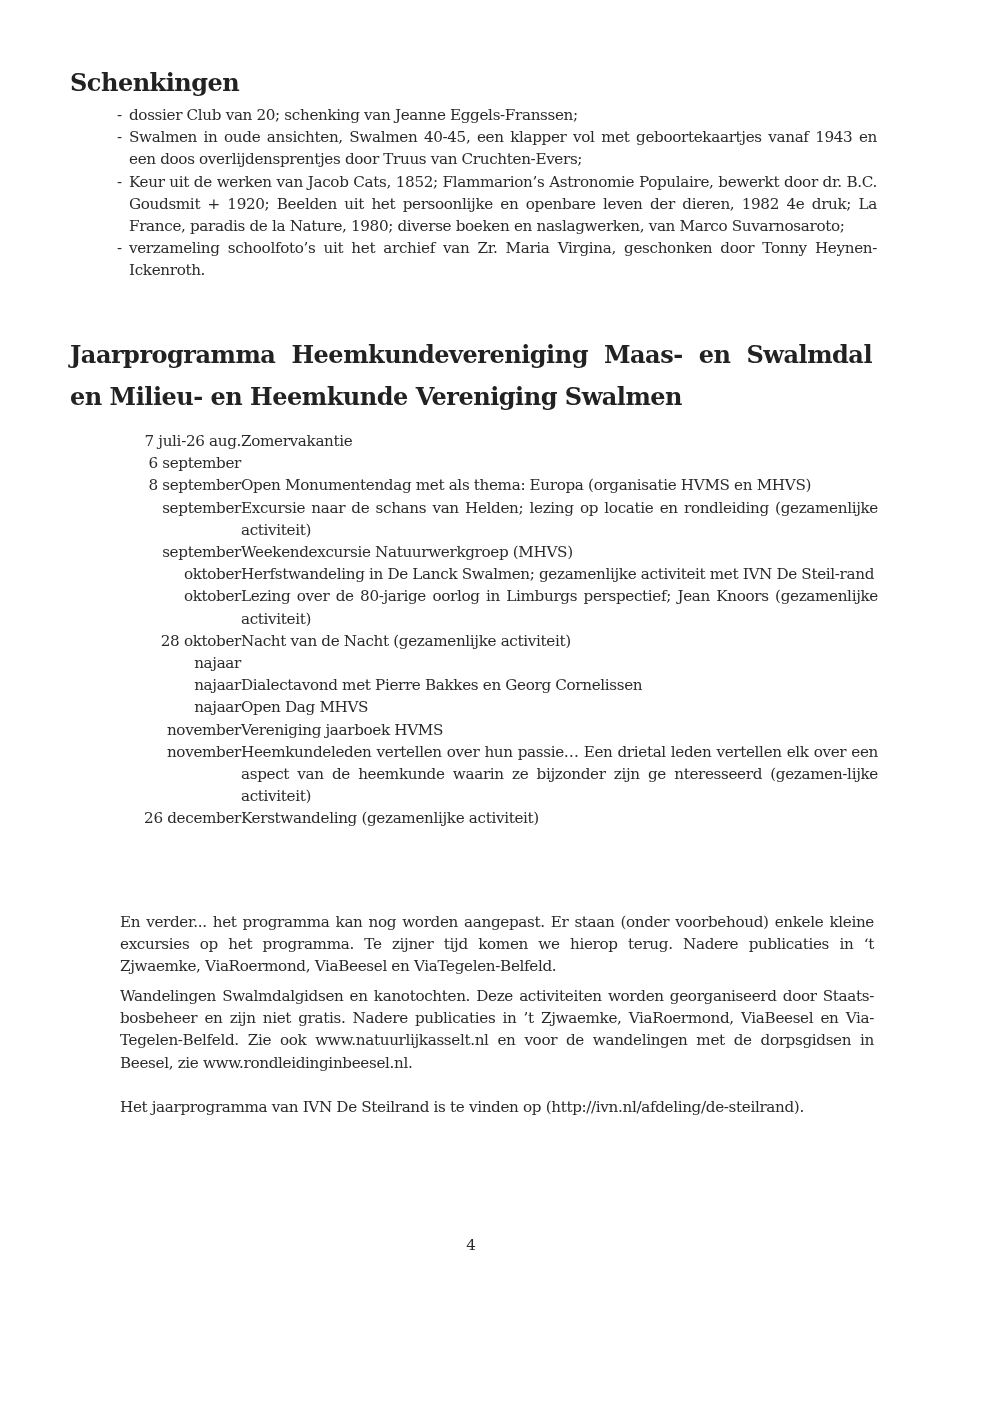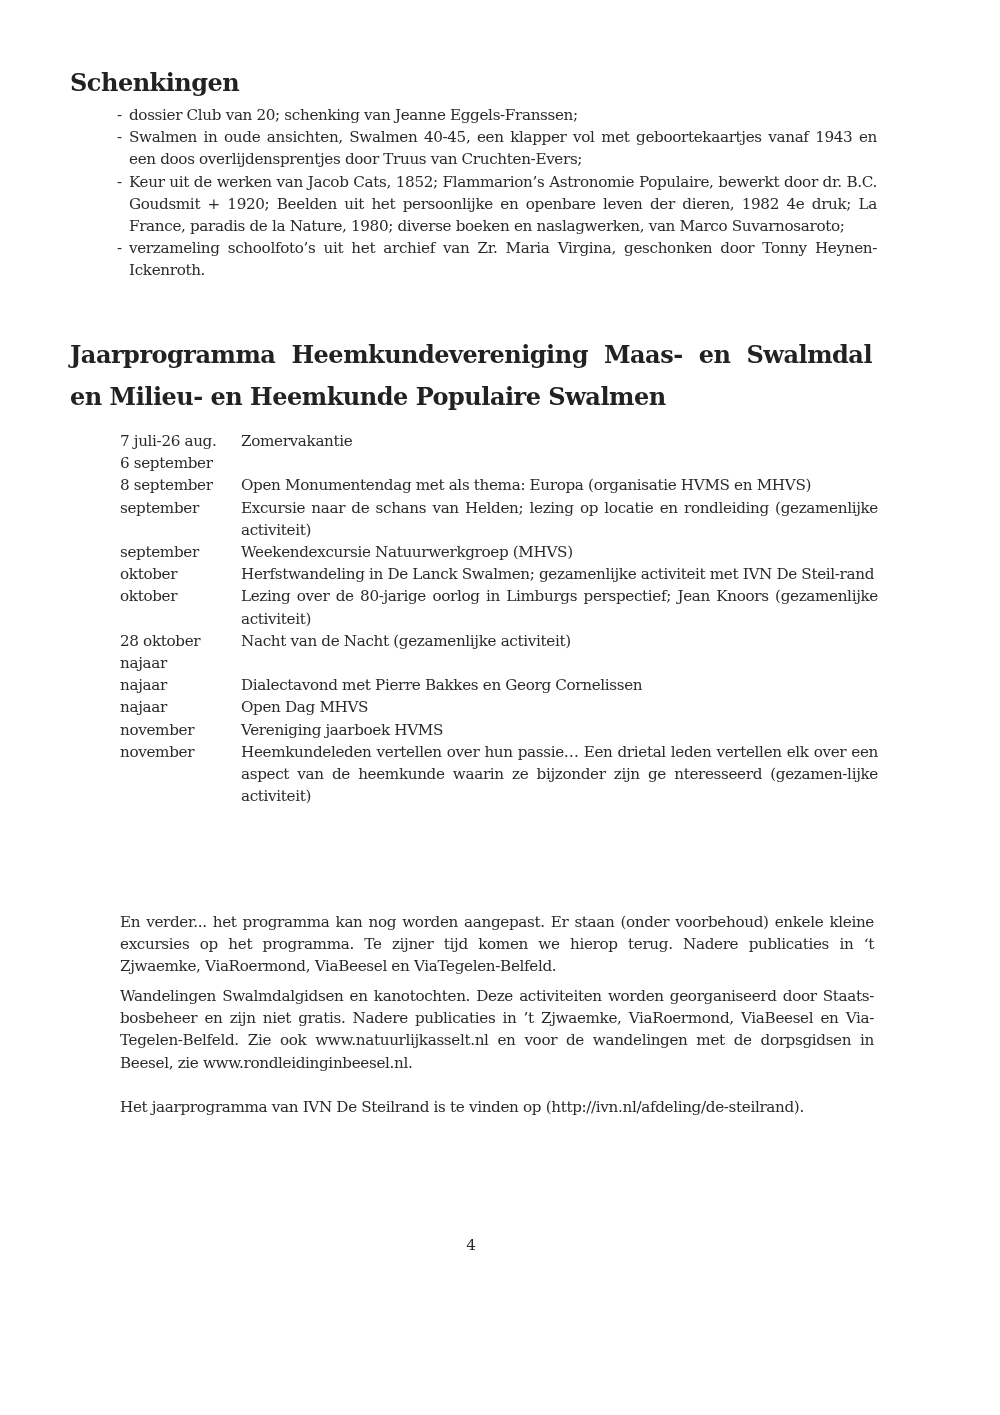--- a/index.html
+++ b/index.html
@@ -21,21 +21,21 @@
       font-size: 15.2px; line-height: 22.2px; list-style: none; margin: 0; padding: 0;
       letter-spacing: -0.35px;
     }
     .list li { position: relative; padding-left: 12px; text-align: justify; }
     .list li::before { content: "-"; position: absolute; left: 0; }
     .prog {
       position: absolute; left: 120px; top: 430px; width: 758px;
       font-size: 15.2px; line-height: 22.2px; letter-spacing: -0.35px;
     }
     .row { display: flex; }
-    .row .date { width: 121px; flex: none; white-space: nowrap; }
+    .row .date { width: 121px; flex: none; white-space: nowrap; text-align: right; }
     .row .desc { flex: 1; text-align: justify; }
     .para {
       position: absolute; left: 120px; width: 754px;
       font-size: 15.2px; line-height: 22.2px; margin: 0; text-align: justify; letter-spacing: -0.35px;
     }
     #p1 { top: 896px; margin-top: 15px; }
     #p2 { top: 985px; }
     #p3 { top: 1096px; }
     .pagenum {
       position: absolute; left: 0; width: 942px; top: 1236px; text-align: center;
@@ -47,21 +47,21 @@
 
 <div class="page">
   <h1 id="h-schenk">Schenkingen</h1>
   <ul class="list">
     <li>dossier Club van 20; schenking van Jeanne Eggels-Franssen;</li>
     <li>Swalmen in oude ansichten, Swalmen 40-45, een klapper vol met geboortekaartjes vanaf 1943 en een doos overlijdensprentjes door Truus van Cruchten-Evers;</li>
     <li>Keur uit de werken van Jacob Cats, 1852; Flammarion’s Astronomie Populaire, bewerkt door dr. B.C. Goudsmit + 1920; Beelden uit het persoonlijke en openbare leven der dieren, 1982 4e druk; La France, paradis de la Nature, 1980; diverse boeken en naslagwerken, van Marco Suvarnosaroto;</li>
     <li>verzameling schoolfoto’s uit het archief van Zr. Maria Virgina, geschonken door Tonny Heynen-Ickenroth.</li>
   </ul>
 
-  <h1 id="h-jaar">Jaarprogramma Heemkundevereniging Maas- en Swalmdal en Milieu- en Heemkunde Populaire Swalmen</h1>
+  <h1 id="h-jaar">Jaarprogramma Heemkundevereniging Maas- en Swalmdal en Milieu- en Heemkunde Vereniging Swalmen</h1>
 
   <div class="prog">
     <div class="row">
         <span class="date">7 juli-26 aug.</span>
         <span class="desc">Zomervakantie</span>
       </div>
     <div class="row">
         <span class="date">6 september</span>
       </div>
     <div class="row">
@@ -100,20 +100,24 @@
         <span class="desc">Open Dag MHVS</span>
       </div>
     <div class="row">
         <span class="date">november</span>
         <span class="desc">Vereniging jaarboek HVMS</span>
       </div>
     <div class="row">
         <span class="date">november</span>
         <span class="desc">Heemkundeleden vertellen over hun passie… Een drietal leden vertellen elk over een aspect van de heemkunde waarin ze bijzonder zijn ge nteresseerd (gezamen-lijke activiteit)</span>
       </div>
+    <div class="row">
+        <span class="date">26 december</span>
+        <span class="desc">Kerstwandeling (gezamenlijke activiteit)</span>
+      </div>
   </div>
 
   <p id="p1" class="para">En verder... het programma kan nog worden aangepast. Er staan (onder voorbehoud) enkele kleine excursies op het programma. Te zijner tijd komen we hierop terug. Nadere publicaties in ‘t Zjwaemke, ViaRoermond, ViaBeesel en ViaTegelen-Belfeld.</p>
   <p id="p3" class="para">Het jaarprogramma van IVN De Steilrand is te vinden op (http://ivn.nl/afdeling/de-steilrand).</p>
   <p id="p2" class="para">Wandelingen Swalmdalgidsen en kanotochten. Deze activiteiten worden georganiseerd door Staats-bosbeheer en zijn niet gratis. Nadere publicaties in ’t Zjwaemke, ViaRoermond, ViaBeesel en Via-Tegelen-Belfeld. Zie ook www.natuurlijkasselt.nl en voor de wandelingen met de dorpsgidsen in Beesel, zie www.rondleidinginbeesel.nl.</p>
 
   <div class="pagenum">4</div>
 </div>
 
 </body></html>

